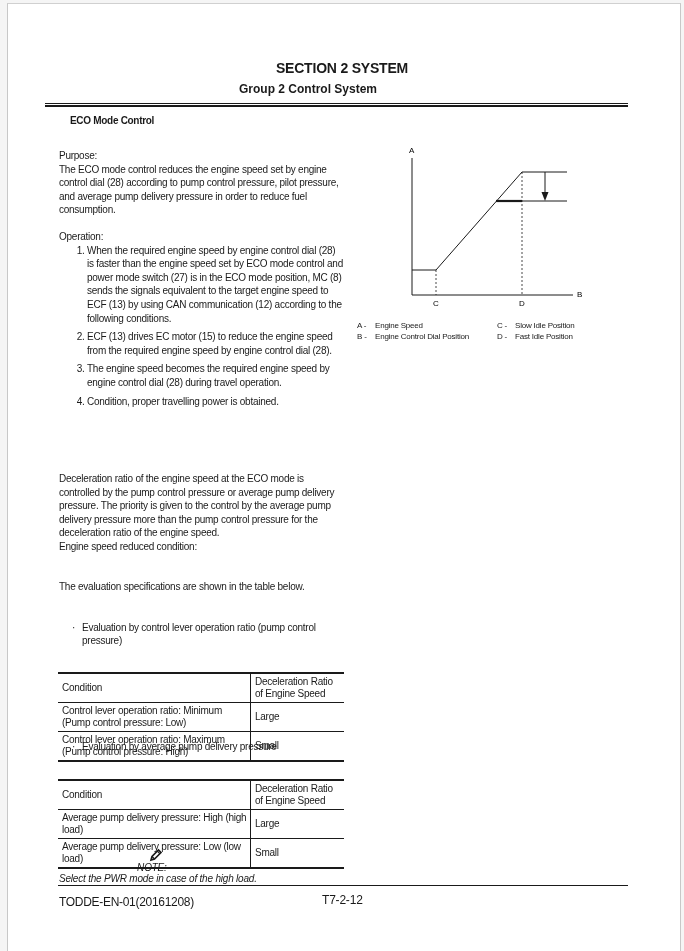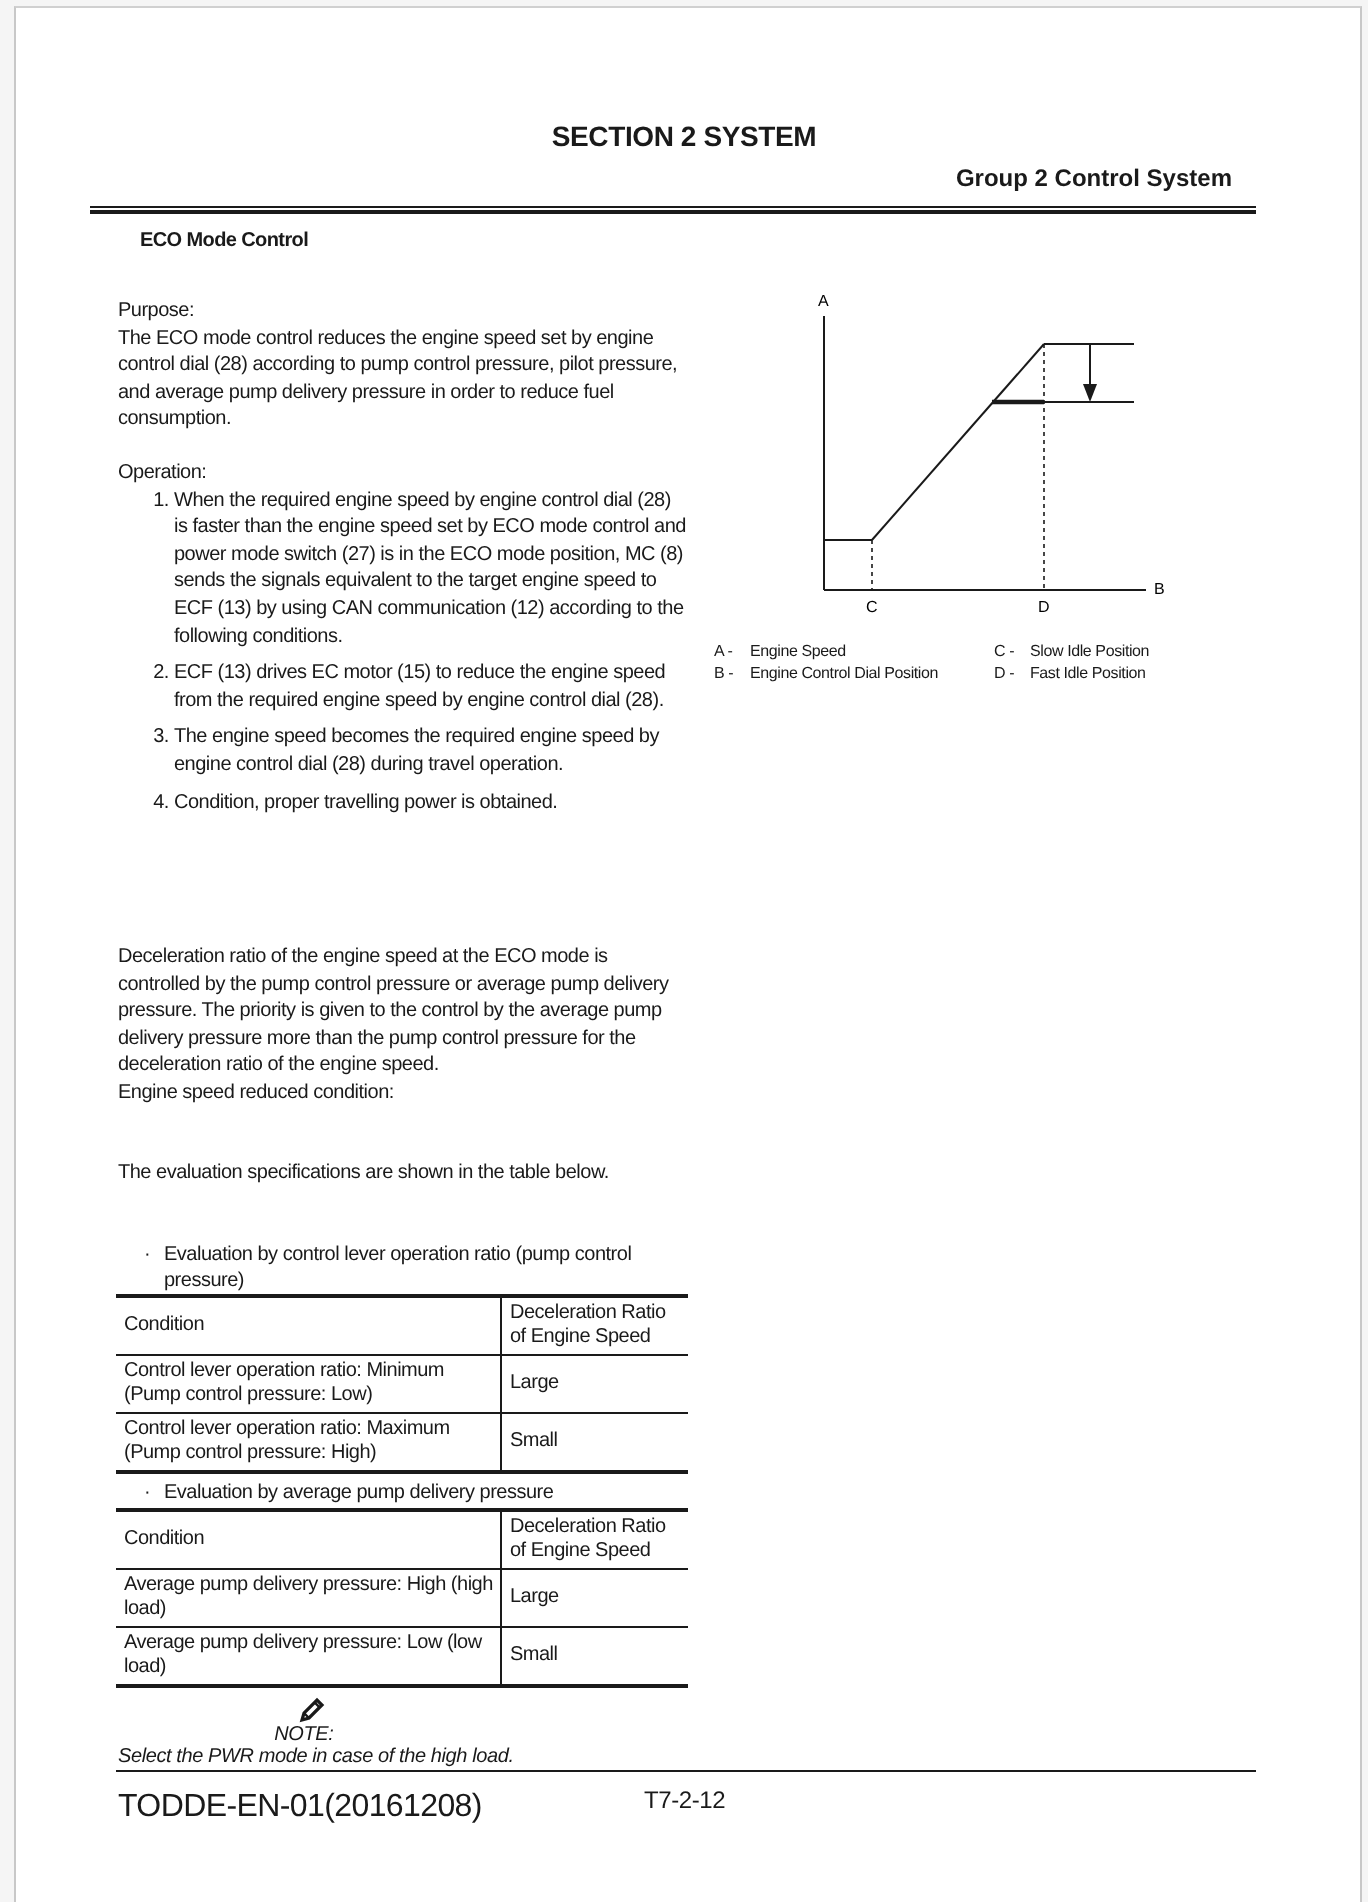--- a/index.html
+++ b/index.html
@@ -12,21 +12,21 @@
     position: absolute; left: 7px; top: 3px; width: 672px; height: 948px;
     background: #ffffff; border-left: 1px solid #c8c8c8; border-right: 1px solid #c8c8c8;
     border-top: 1px solid #d0d0d0;
   }
   .abs { position: absolute; }
   .sec-title {
     left: 0; width: 684px; top: 60px; text-align: center;
     font-weight: bold; font-size: 14px; letter-spacing: -0.2px;
   }
   .grp-title {
-    left: 0; width: 616px; top: 82px; text-align: right;
+    left: 0; width: 616px; top: 82px; text-align: center;
     font-weight: bold; font-size: 12px;
   }
   .rule-top { left: 45px; width: 583px; top: 103px; height: 1px; background: #1a1a1a; }
   .rule-bot { left: 45px; width: 583px; top: 105px; height: 2px; background: #1a1a1a; }
   .subhead { left: 70px; top: 115px; font-weight: bold; font-size: 10px; letter-spacing: -0.3px; }
 
   .txt { font-size: 10px; line-height: 13.6px; letter-spacing: -0.25px; }
   .purpose { left: 59px; top: 149px; width: 285px; }
   .operation { left: 59px; top: 230px; width: 285px; }
   ol.ops { margin: 0; padding: 0 0 0 28px; }
@@ -35,37 +35,37 @@
   .evalspec { left: 59px; top: 580px; width: 285px; }
 
   .bullet { font-size: 10px; line-height: 13px; letter-spacing: -0.25px; }
   .b1 { left: 72px; top: 621px; width: 270px; }
   .b2 { left: 72px; top: 740px; width: 270px; }
   .bdot { position: absolute; left: 0; top: 0; }
   .btext { display: block; padding-left: 10px; }
 
   table.spec {
     position: absolute; left: 58px; width: 286px; border-collapse: collapse;
-    font-size: 10px; letter-spacing: -0.25px; line-height: 12.5px;
+    font-size: 10px; letter-spacing: -0.25px; line-height: 12.5px; margin-top: 25px;
   }
   table.spec td { padding: 1px 3px 1px 4px; vertical-align: middle; border-bottom: 1px solid #1a1a1a; }
   table.spec tr:first-child td { border-top: 2px solid #1a1a1a; }
   table.spec tr:last-child td { border-bottom: 2px solid #1a1a1a; }
   table.spec td.c1 { width: 185px; border-right: 1px solid #1a1a1a; }
   table.spec tr.hdr td { height: 26px; }
   table.spec tr.row td { height: 26px; }
   .t1 { top: 647px; }
   .t2 { top: 754px; }
 
   .note { left: 59px; top: 848px; font-size: 10px; font-style: italic; letter-spacing: -0.2px; display: flex; align-items: center; flex-direction: column; }
   .note .pen { width: 14px; height: 14px; margin-right: 4px; }
   .note .lbl { margin-right: 12px; }
 
   .foot-rule { left: 58px; width: 570px; top: 885px; height: 1px; background: #1a1a1a; }
-  .foot-left { left: 59px; top: 895px; font-size: 16px; letter-spacing: -0.3px; }
+  .foot-left { left: 59px; top: 895px; font-size: 12px; letter-spacing: -0.3px; }
   .foot-mid { left: 322px; top: 893px; font-size: 12px; letter-spacing: -0.2px; }
 
   .diagram { left: 395px; top: 140px; width: 200px; height: 175px; }
   .legend { font-size: 8px; letter-spacing: -0.2px; line-height: 10.5px; }
   .lg-left { left: 357px; top: 321px; }
   .lg-right { left: 497px; top: 321px; }
   .lg-row { display: flex; }
   .lg-key { width: 18px; }
 </style>
 </head>

